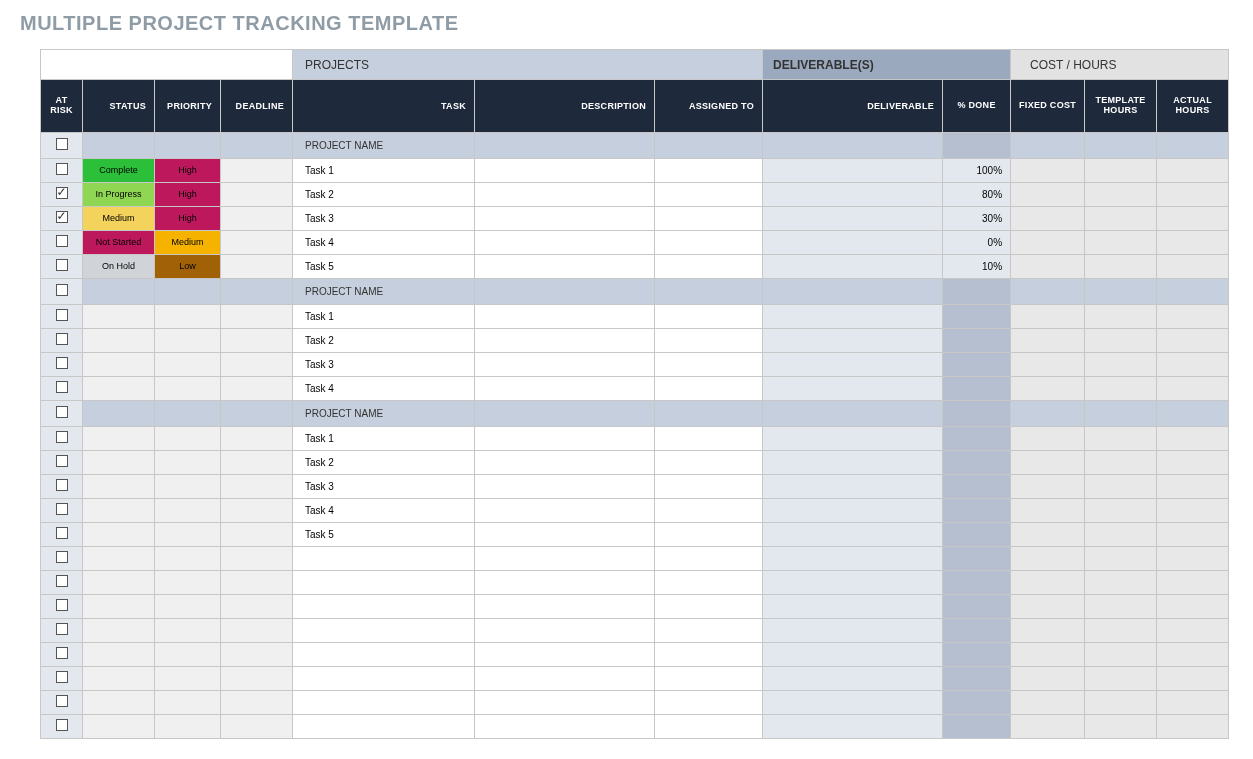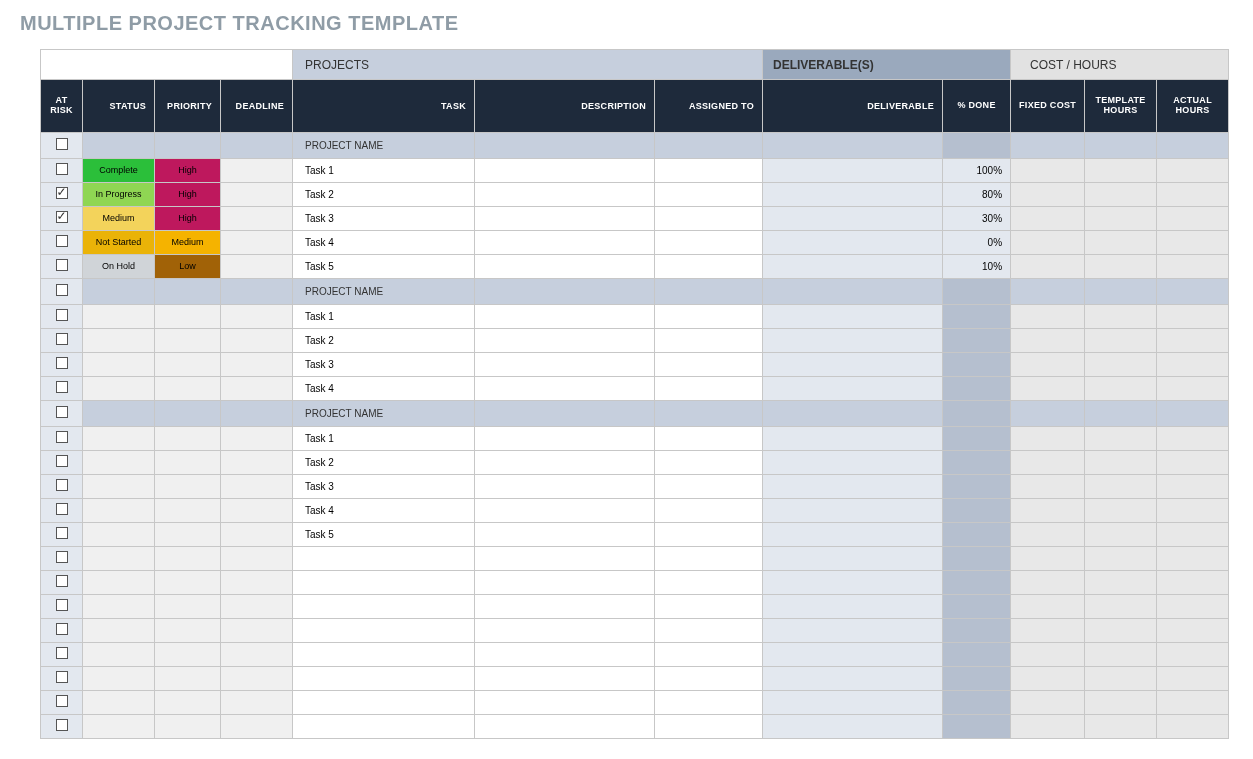--- a/index.html
+++ b/index.html
@@ -49,21 +49,21 @@
   .risk { text-align: center; background: #e3e8ef !important; }
   .risk .chk { display:inline-block; width:12px; height:12px; border:1px solid #555; background:#fff; position:relative;}
   .risk .chk.checked::after{ content:"✓"; position:absolute; left:0; top:-3px; font-size:12px; color:#333;}
   .task-cell { padding-left: 12px; }
 
   
   .pill { display:block; text-align:center; font-size:9px; padding:3px 0; border-radius:0; margin:-1px -8px; height:24px; line-height:18px;}
   .st-complete   { background:#2bbf3a; color:#000; }
   .st-inprogress { background:#8fd653; color:#000; }
   .st-overdue    { background:#f3d35b; color:#000; }
-  .st-notstarted { background:#eab308; color:#000; }
+  .st-notstarted { background:#be185d; color:#000; }
   .st-onhold     { background:#d0d4d8; color:#000; }
 
   
   .pr-high   { background:#be185d; color:#000; }
   .pr-medium { background:#f5b300; color:#000; }
   .pr-low    { background:#a16207; color:#000; }
 
   .right { text-align: right; padding-right: 8px; }
 
   

